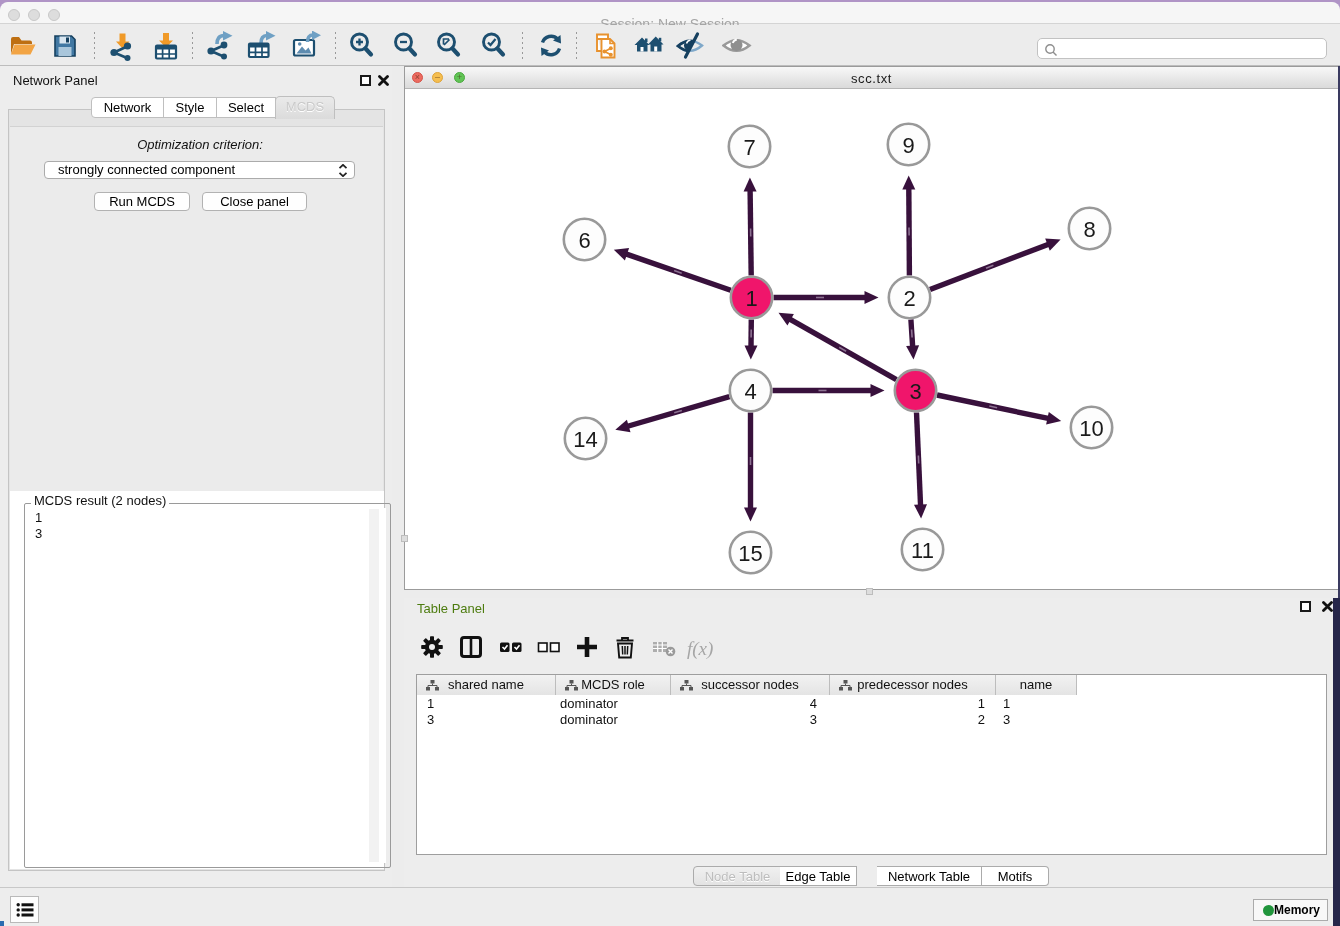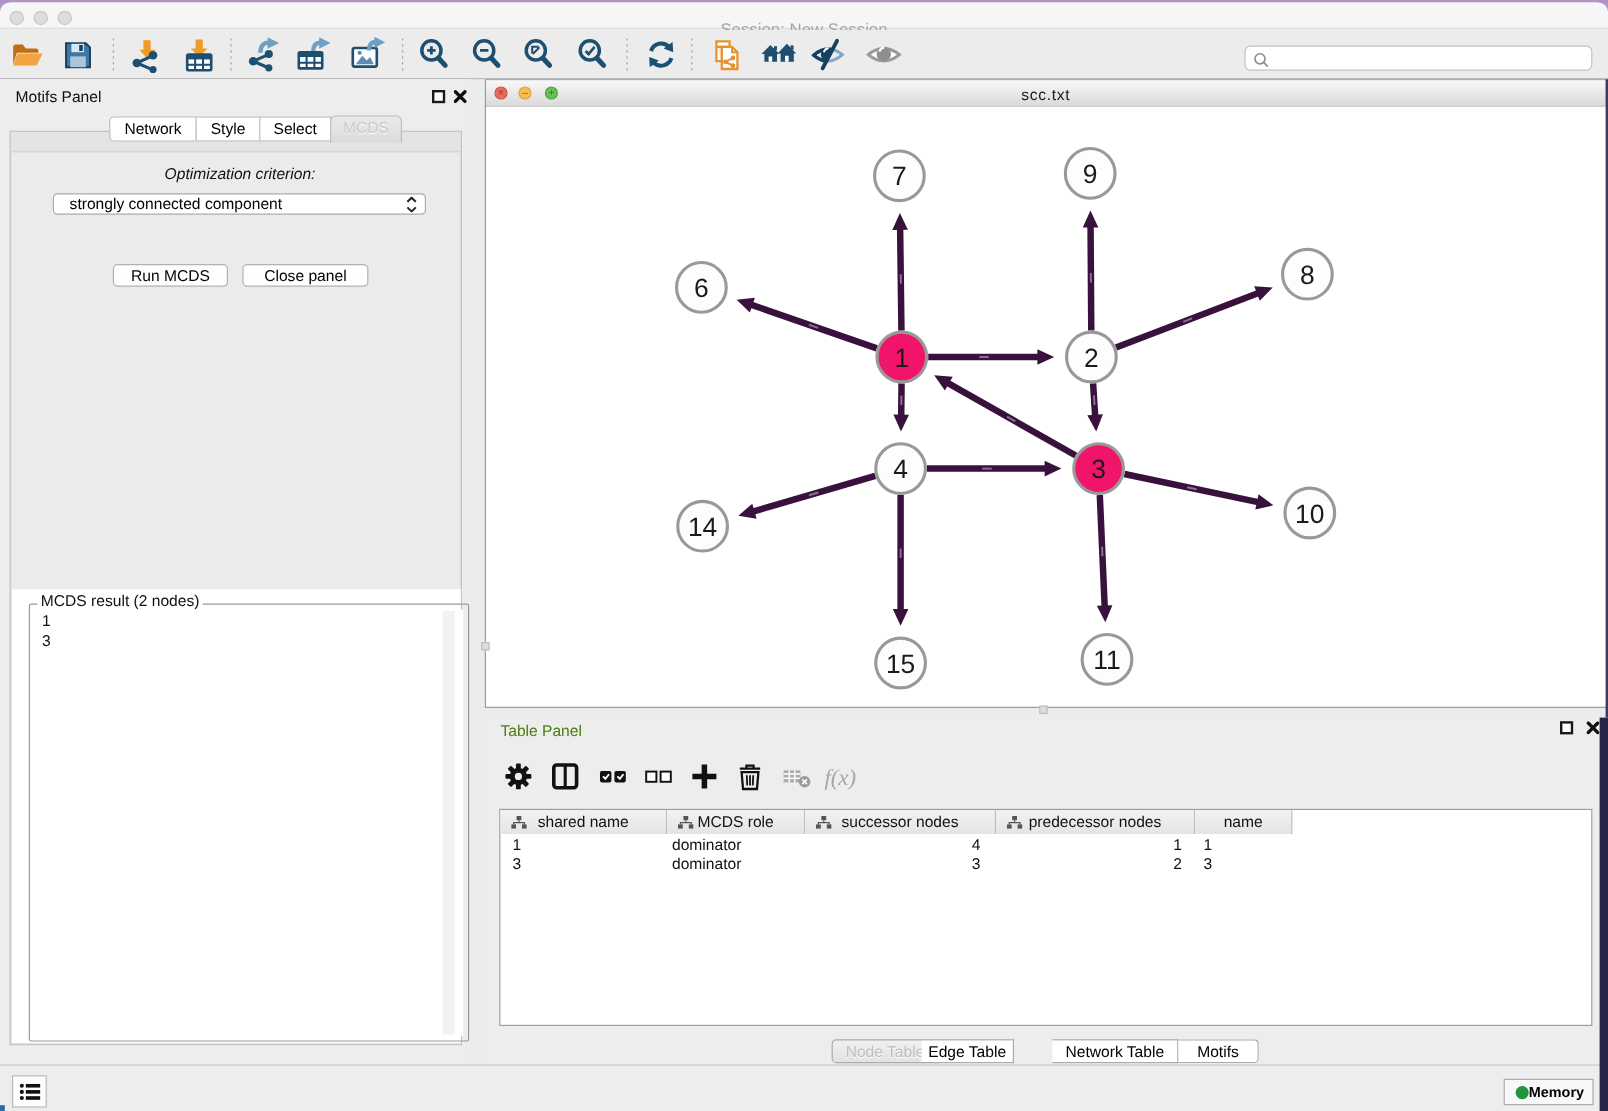--- a/index.html
+++ b/index.html
@@ -31,21 +31,21 @@
 #cpbody { position:absolute; left:8px; top:43px; width:377px; height:762px;
   background:#E4E4E4; border:1px solid #C4C4C4; }
 #cpinner { position:absolute; left:1px; top:16px; right:1px; bottom:1px;
   background:#EBEBEB; border-top:1px solid #D2D2D2; }
 #optlabel { position:absolute; left:0; top:71px; width:400px; text-align:center;
   font-size:13px; color:#111;font-style:italic; }
 #optselect { position:absolute; left:44px; top:95px; width:311px; height:18px;
   background:#fff; border:1px solid #ABABAB; border-radius:4px; font-size:13px;
   line-height:16px; padding-left:13px; color:#000; }
 .btn { position:absolute; height:19px; background:#FEFEFE; border:1px solid #B2B2B2;
-  border-radius:4px; font-size:13px; text-align:center; line-height:17px; color:#000;margin-top:28px; }
+  border-radius:4px; font-size:13px; text-align:center; line-height:17px; color:#000; }
 #fieldset { position:absolute; left:24px; top:437px; width:367px; height:365px;
   border:1px solid #9A9A9A; border-radius:2px; }
 #fslegend { position:absolute; left:6px; top:-11px; background:#fff;
   font-size:13px; color:#111; padding:0 3px; }
 #fsarea { position:absolute; left:4px; top:4px; right:4px; bottom:4px; background:#fff;
   font-size:13px; color:#111; padding:2px 0 0 6px; line-height:16px; }
 #fsscroll { position:absolute; right:7px; top:1px; bottom:1px; width:10px; background:#F2F2F2; }
 #netwin { position:absolute; left:404px; top:64px; width:935px; height:524px;
   background:#fff; border:1px solid #9B9B9B; }
 #nettitle { position:absolute; left:0; top:0; width:100%; height:22px;
@@ -213,21 +213,21 @@
       <path d="M10.8 12 A5 5 0 0 1 14.8 8.5" stroke="#fff" stroke-width="1.8" fill="none"></path>
     </svg>
     <div id="searchbox">
       <svg style="position:absolute;left:6px;top:4px" width="14" height="14" viewBox="0 0 14 14">
         <circle cx="6" cy="6" r="4.2" stroke="#8E8E8E" stroke-width="1.4" fill="none"></circle>
         <path d="M9 9 L12.5 12.5" stroke="#8E8E8E" stroke-width="1.4"></path>
       </svg>
     </div>
   </div>
   <div id="cpanel">
-    <div id="cptitle">Motifs Panel</div>
+    <div id="cptitle">Network Panel</div>
     <div class="sqbtn" style="left:360px; top:9px;"></div>
     <svg style="position:absolute;left:378px;top:9px" width="11" height="11" viewBox="0 0 11 11">
         <path d="M1.5 1.5 L9.5 9.5 M9.5 1.5 L1.5 9.5" stroke="#111" stroke-width="2.8" stroke-linecap="round"></path>
       </svg>
     <div id="cpbody">
         <div id="cpinner"></div>
       </div>
     <div style="position:absolute;left:10px;top:425px;width:374px;height:378px;background:#fff;"></div>
     <div id="cptabs">
       <div class="cptab" style="left:78px; width:73px; border-radius:4px 0 0 4px;">Network</div>
@@ -427,21 +427,21 @@
       <div class="trow" style="top:37px;">
         <div class="tcell" style="left:10px;">3</div>
         <div class="tcell" style="left:143px;">dominator</div>
         <div class="tcell" style="left:340px; width:60px; text-align:right;">3</div>
         <div class="tcell" style="left:508px; width:60px; text-align:right;">2</div>
         <div class="tcell" style="left:586px;">3</div>
       </div>
     </div>
     <div id="tptabs">
       <div class="tptab" id="tab-node" style="left:289px; width:89px;">Node Table</div>
-      <div class="tptab" style="left:364px; width:77px;">Edge Table</div>
+      <div class="tptab" style="left:376px; width:77px;">Edge Table</div>
       <div class="tptab" style="left:473px; width:105px;">Network Table</div>
       <div class="tptab" id="tab-motifs" style="left:578px; width:67px;">Motifs</div>
     </div>
   </div>
   <div id="statusbar">
     <div id="listbtn">
       <svg style="position:absolute;left:5px;top:5px" width="18" height="16" viewBox="0 0 18 16">
         <circle cx="2.2" cy="2.8" r="1.7" fill="#111"></circle>
           <circle cx="2.2" cy="7.9" r="1.7" fill="#111"></circle>
           <circle cx="2.2" cy="13" r="1.7" fill="#111"></circle>

